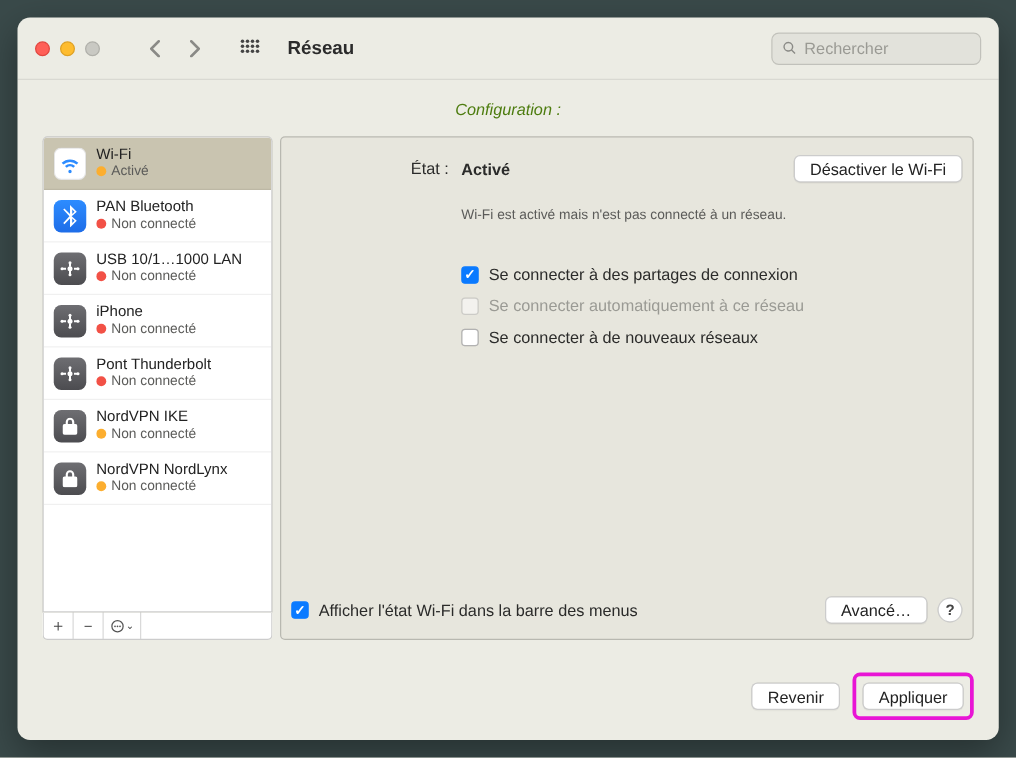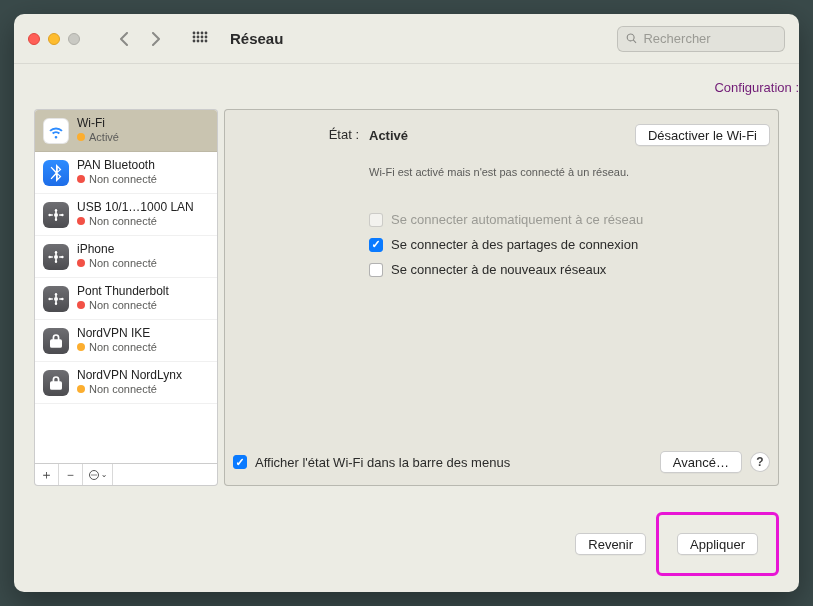--- a/index.html
+++ b/index.html
@@ -15,21 +15,21 @@
   .navbtn { width: 28px; height: 28px; display: flex; align-items: center; justify-content: center; color: #888; border-radius: 6px; }
   .gridicon { width: 28px; height: 28px; display: flex; align-items: center; justify-content: center; margin-left: 6px; }
   .gridicon svg { fill: #444; }
   .title { font-weight: 600; font-size: 15px; color: #2b2b2b; margin-left: 6px; }
   .spacer { flex: 1; }
   .search { display: flex; align-items: center; background: rgba(0,0,0,.04); border: 1px solid rgba(0,0,0,.15); border-radius: 6px; width: 168px; height: 26px; padding: 12px 8px; gap: 6px; }
   .search svg { width: 13px; height: 13px; fill: #8a8a86; }
   .search input { border: none; background: transparent; outline: none; width: 100%; font-size: 13px; color: #444; }
   .search input::placeholder { color: #9a9a94; }
 
-  .configrow { display: flex; align-items: center; justify-content: flex-end; gap: 8px; padding: 16px 0 14px; font-size: 13px; color: #701a75; }
+  .configrow { display: flex; align-items: center; justify-content: center; gap: 8px; padding: 16px 0 14px; font-size: 13px; color: #4d7c0f; font-style: italic; }
   .configrow label { text-align: right; }
   .select { position: relative; width: 330px; height: 22px; background: #fff; border: 1px solid rgba(0,0,0,.2); border-radius: 5px; display: flex; align-items: center; padding: 0 8px; font-size: 13px; }
   .select.small { width: 100%; }
   .select .chev { position: absolute; right: 1px; top: 1px; bottom: 1px; width: 16px; background: #0a7aff; border-radius: 4px; display: flex; flex-direction: column; align-items: center; justify-content: center; }
   .select .chev::before, .select .chev::after { content: ''; border-left: 3px solid transparent; border-right: 3px solid transparent; }
   .select .chev::before { border-bottom: 3px solid #fff; margin-bottom: 2px; }
   .select .chev::after { border-top: 3px solid #fff; }
 
   .body { display: flex; flex: 1; padding: 0 20px 16px; gap: 6px; }
 
@@ -64,21 +64,21 @@
   .check { display: flex; align-items: center; gap: 8px; margin-bottom: 10px; }
   .checkbox { width: 14px; height: 14px; border-radius: 3px; background: #fff; border: 1px solid rgba(0,0,0,.3); display: flex; align-items: center; justify-content: center; flex-shrink: 0; }
   .checkbox.checked { background: #0a7aff; border-color: #0a7aff; }
   .checkbox.checked::after { content: '✓'; color: #fff; font-size: 11px; font-weight: 700; }
   .checkbox.disabled { opacity: .5; }
 
   .detail-footer { margin-top: auto; display: flex; align-items: center; gap: 8px; }
   .helpbtn { width: 20px; height: 20px; border-radius: 50%; background: #fff; border: 1px solid rgba(0,0,0,.2); display: flex; align-items: center; justify-content: center; font-size: 12px; color: #444; font-weight: 600; }
 
   .bottom-actions { display: flex; justify-content: flex-end; gap: 10px; padding: 10px 20px 16px; align-items: center; }
-  .highlight { border: 3px solid #e815d5; border-radius: 6px; padding: 18px; }
+  .highlight { border: 3px solid #e815d5; border-radius: 6px; padding: 5px; }
 </style>
 </head>
 <body>
 
 <div class="window">
   <div class="titlebar">
     <div class="traffic">
       <div class="dot red"></div>
       <div class="dot yellow"></div>
       <div class="dot green"></div>
@@ -249,26 +249,26 @@
         </div>
       </div>
 
       <div style="height:28px"></div>
 
 
       <div class="row">
         <div class="rowlabel"></div>
         <div class="rowcontent">
           <div class="check">
+            <div class="checkbox checked"></div>
+            <span>Se connecter à des partages de connexion</span>
+          </div>
+          <div class="check">
             <div class="checkbox disabled"></div>
             <span style="color:#9a9a94">Se connecter automatiquement à ce réseau</span>
-          </div>
-          <div class="check">
-            <div class="checkbox checked"></div>
-            <span>Se connecter à des partages de connexion</span>
           </div>
           <div class="check" style="margin-bottom:2px">
             <div class="checkbox"></div>
             <span>Se connecter à de nouveaux réseaux</span>
           </div>
         </div>
       </div>
 
       <div class="detail-footer">
         <div class="check" style="margin:0">

